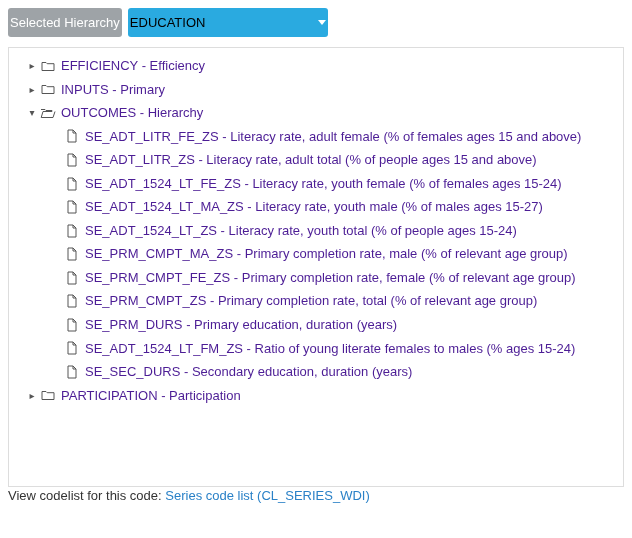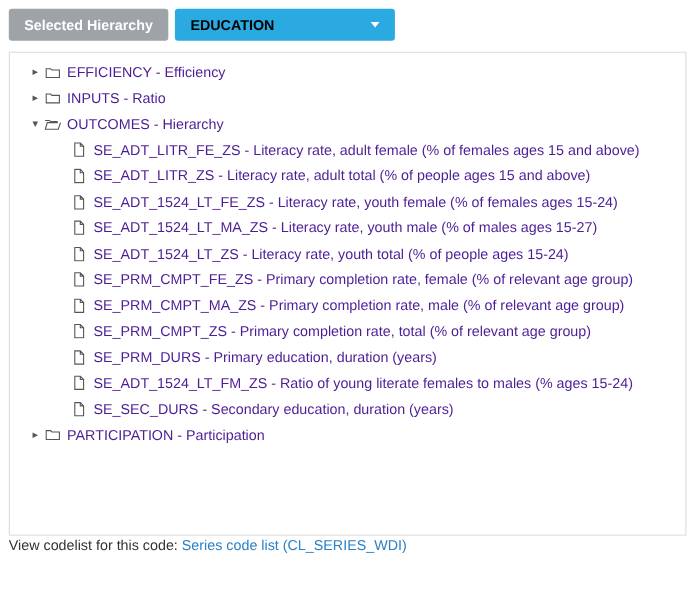--- a/index.html
+++ b/index.html
@@ -1,18 +1,18 @@
 <!DOCTYPE html>
 <html><head>
 <meta charset="utf-8">
 <style>
 * { box-sizing: border-box; margin: 0; padding: 0; }
 body { font-family: Arial, Helvetica, sans-serif; font-size: 13px; color: #333; padding: 8px; width: 632px; }
 .top-row { display: flex; gap: 6px; margin-bottom: 10px; }
-.btn { padding: 7px 14px; border-radius: 3px; font-size: 13px; border: none; cursor: pointer; display: inline-flex; align-items: center; font-weight: bold; }
+.btn { padding: 7px 2px; border-radius: 3px; font-size: 13px; border: none; cursor: pointer; display: inline-flex; align-items: center; }
 .btn-grey { background: #9ea3a7; color: #fff; }
 .btn-blue { background: #2aaae0; color: #000000; min-width: 200px; justify-content: space-between; }
 .caret { width: 0; height: 0; border-left: 4px solid transparent; border-right: 4px solid transparent; border-top: 5px solid #fff; margin-left: 40px; }
 .tree-box { border: 1px solid #ddd; padding: 6px 4px 20px 4px; min-height: 440px; }
 .node { display: flex; align-items: center; padding: 3px 0; line-height: 1.35; }
 .node .expander { width: 14px; text-align: center; color: #555; font-size: 10px; flex-shrink: 0; }
 .node .icon { width: 18px; display: inline-flex; align-items: center; justify-content: center; margin-right: 4px; flex-shrink: 0; }
 .node .label { color: #4c1d95; }
 .indent-1 { padding-left: 12px; }
 .indent-2 { padding-left: 36px; }
@@ -41,21 +41,21 @@
       </span>
       <span class="label">EFFICIENCY - Efficiency</span>
     </div>
     <div class="node indent-1">
       <span class="expander">▸</span>
       <span class="icon">
         <svg width="14" height="12" viewBox="0 0 14 12">
           <path d="M1 2.5h4l1.2 1.2H13V10.5H1z" fill="none" stroke="#555" stroke-width="1"></path>
         </svg>
       </span>
-      <span class="label">INPUTS - Ratio</span>
+      <span class="label">INPUTS - Primary</span>
     </div>
     <div class="node indent-1">
       <span class="expander">▾</span>
       <span class="icon">
         <svg width="16" height="12" viewBox="0 0 16 12">
           <path d="M1 2.5h4l1 1H12V4.5H3L1.2 10.5H13L15 4.5" fill="none" stroke="#555" stroke-width="1"></path>
         </svg>
       </span>
       <span class="label">OUTCOMES - Hierarchy</span>
     </div>
@@ -104,30 +104,30 @@
       </span>
       <span class="label">SE_ADT_1524_LT_ZS - Literacy rate, youth total (% of people ages 15-24)</span>
     </div>
     <div class="node indent-2">
       <span class="expander"></span>
       <span class="icon">
         <svg width="12" height="14" viewBox="0 0 12 14">
           <path d="M2 1h5l3 3v9H2z M7 1v3h3" fill="none" stroke="#555" stroke-width="1"></path>
         </svg>
       </span>
-      <span class="label">SE_PRM_CMPT_FE_ZS - Primary completion rate, female (% of relevant age group)</span>
+      <span class="label">SE_PRM_CMPT_MA_ZS - Primary completion rate, male (% of relevant age group)</span>
     </div>
     <div class="node indent-2">
       <span class="expander"></span>
       <span class="icon">
         <svg width="12" height="14" viewBox="0 0 12 14">
           <path d="M2 1h5l3 3v9H2z M7 1v3h3" fill="none" stroke="#555" stroke-width="1"></path>
         </svg>
       </span>
-      <span class="label">SE_PRM_CMPT_MA_ZS - Primary completion rate, male (% of relevant age group)</span>
+      <span class="label">SE_PRM_CMPT_FE_ZS - Primary completion rate, female (% of relevant age group)</span>
     </div>
     <div class="node indent-2">
       <span class="expander"></span>
       <span class="icon">
         <svg width="12" height="14" viewBox="0 0 12 14">
           <path d="M2 1h5l3 3v9H2z M7 1v3h3" fill="none" stroke="#555" stroke-width="1"></path>
         </svg>
       </span>
       <span class="label">SE_PRM_CMPT_ZS - Primary completion rate, total (% of relevant age group)</span>
     </div>

